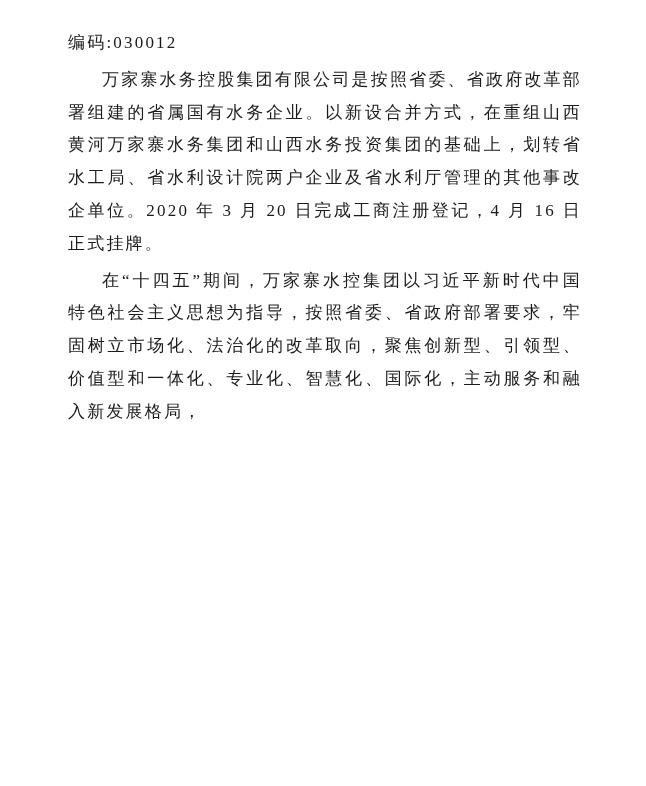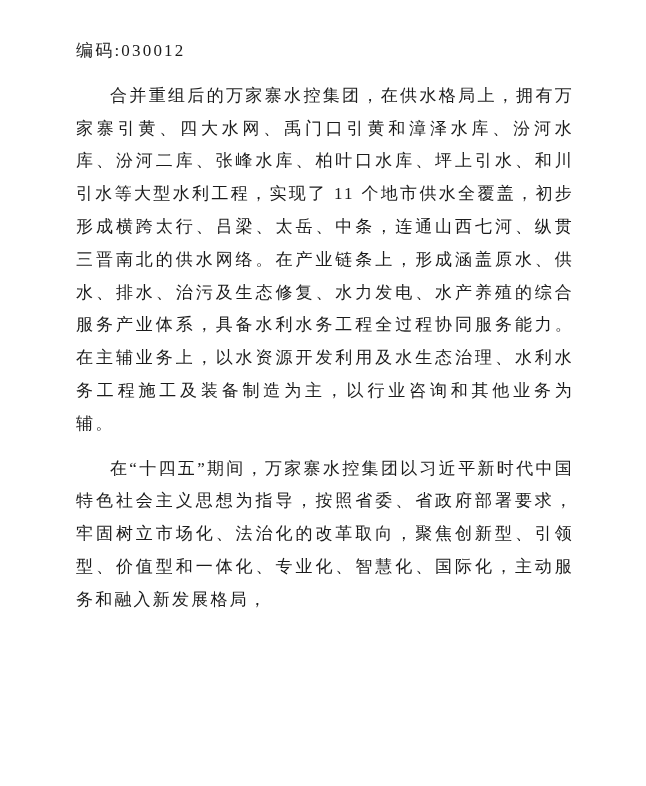--- a/index.html
+++ b/index.html
@@ -17,21 +17,21 @@
   }
   .page {
     position: absolute;
     left: 64px;
     top: 23px;
     width: 522px;
   }
   .code-line,
   .indent-line,
   .para {
-    margin: 12px;
+    margin: 4px;
     padding: 0;
     font-size: 17px;
     line-height: 32.8px;
     letter-spacing: 2.2px;
     text-align: justify;
     text-justify: inter-character;
     word-break: break-all;
     font-weight: 400;
   }
   .indent-line,
@@ -41,17 +41,17 @@
 </style>
 </head>
 <body>
 
 <div class="page">
   <div class="code-line">编码:030012</div>
 
 
 
 
+  <p class="para">万家寨水务控股集团有限公司是按照省委、省政府改革部署组建的省属国有水务企业。以新设合并方式，在重组山西黄河万家寨水务集团和山西水务投资集团的基础上，划转省水工局、省水利设计院两户企业及省水利厅管理的其他事改企单位。2020 年 3 月 20 日完成工商注册登记，4 月 16 日正式挂牌。</p>
 
-  <p class="para">合并重组后的万家寨水控集团，在供水格局上，拥有万家寨引黄、四大水网、禹门口引黄和漳泽水库、汾河水库、汾河二库、张峰水库、柏叶口水库、坪上引水、和川引水等大型水利工程，实现了 11 个地市供水全覆盖，初步形成横跨太行、吕梁、太岳、中条，连通山西七河、纵贯三晋南北的供水网络。在产业链条上，形成涵盖原水、供水、排水、治污及生态修复、水力发电、水产养殖的综合服务产业体系，具备水利水务工程全过程协同服务能力。在主辅业务上，以水资源开发利用及水生态治理、水利水务工程施工及装备制造为主，以行业咨询和其他业务为辅。</p>
 
   <p class="para">在“十四五”期间，万家寨水控集团以习近平新时代中国特色社会主义思想为指导，按照省委、省政府部署要求，牢固树立市场化、法治化的改革取向，聚焦创新型、引领型、价值型和一体化、专业化、智慧化、国际化，主动服务和融入新发展格局，</p>
 </div>
 
 </body></html>

